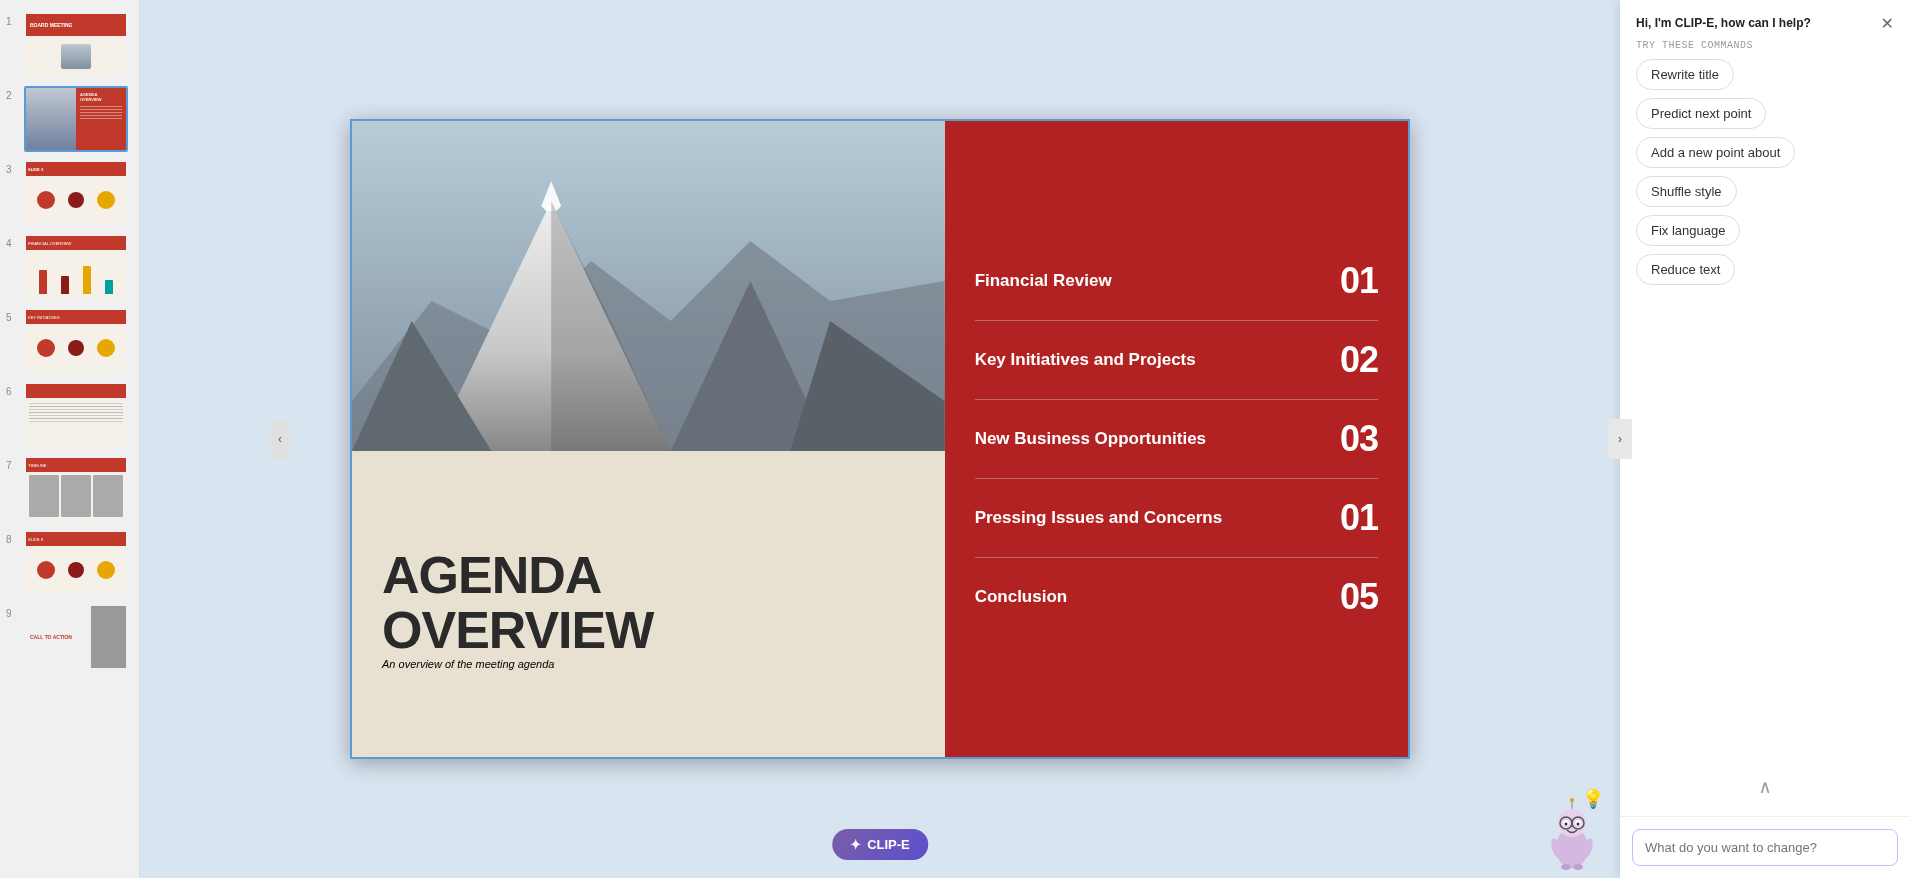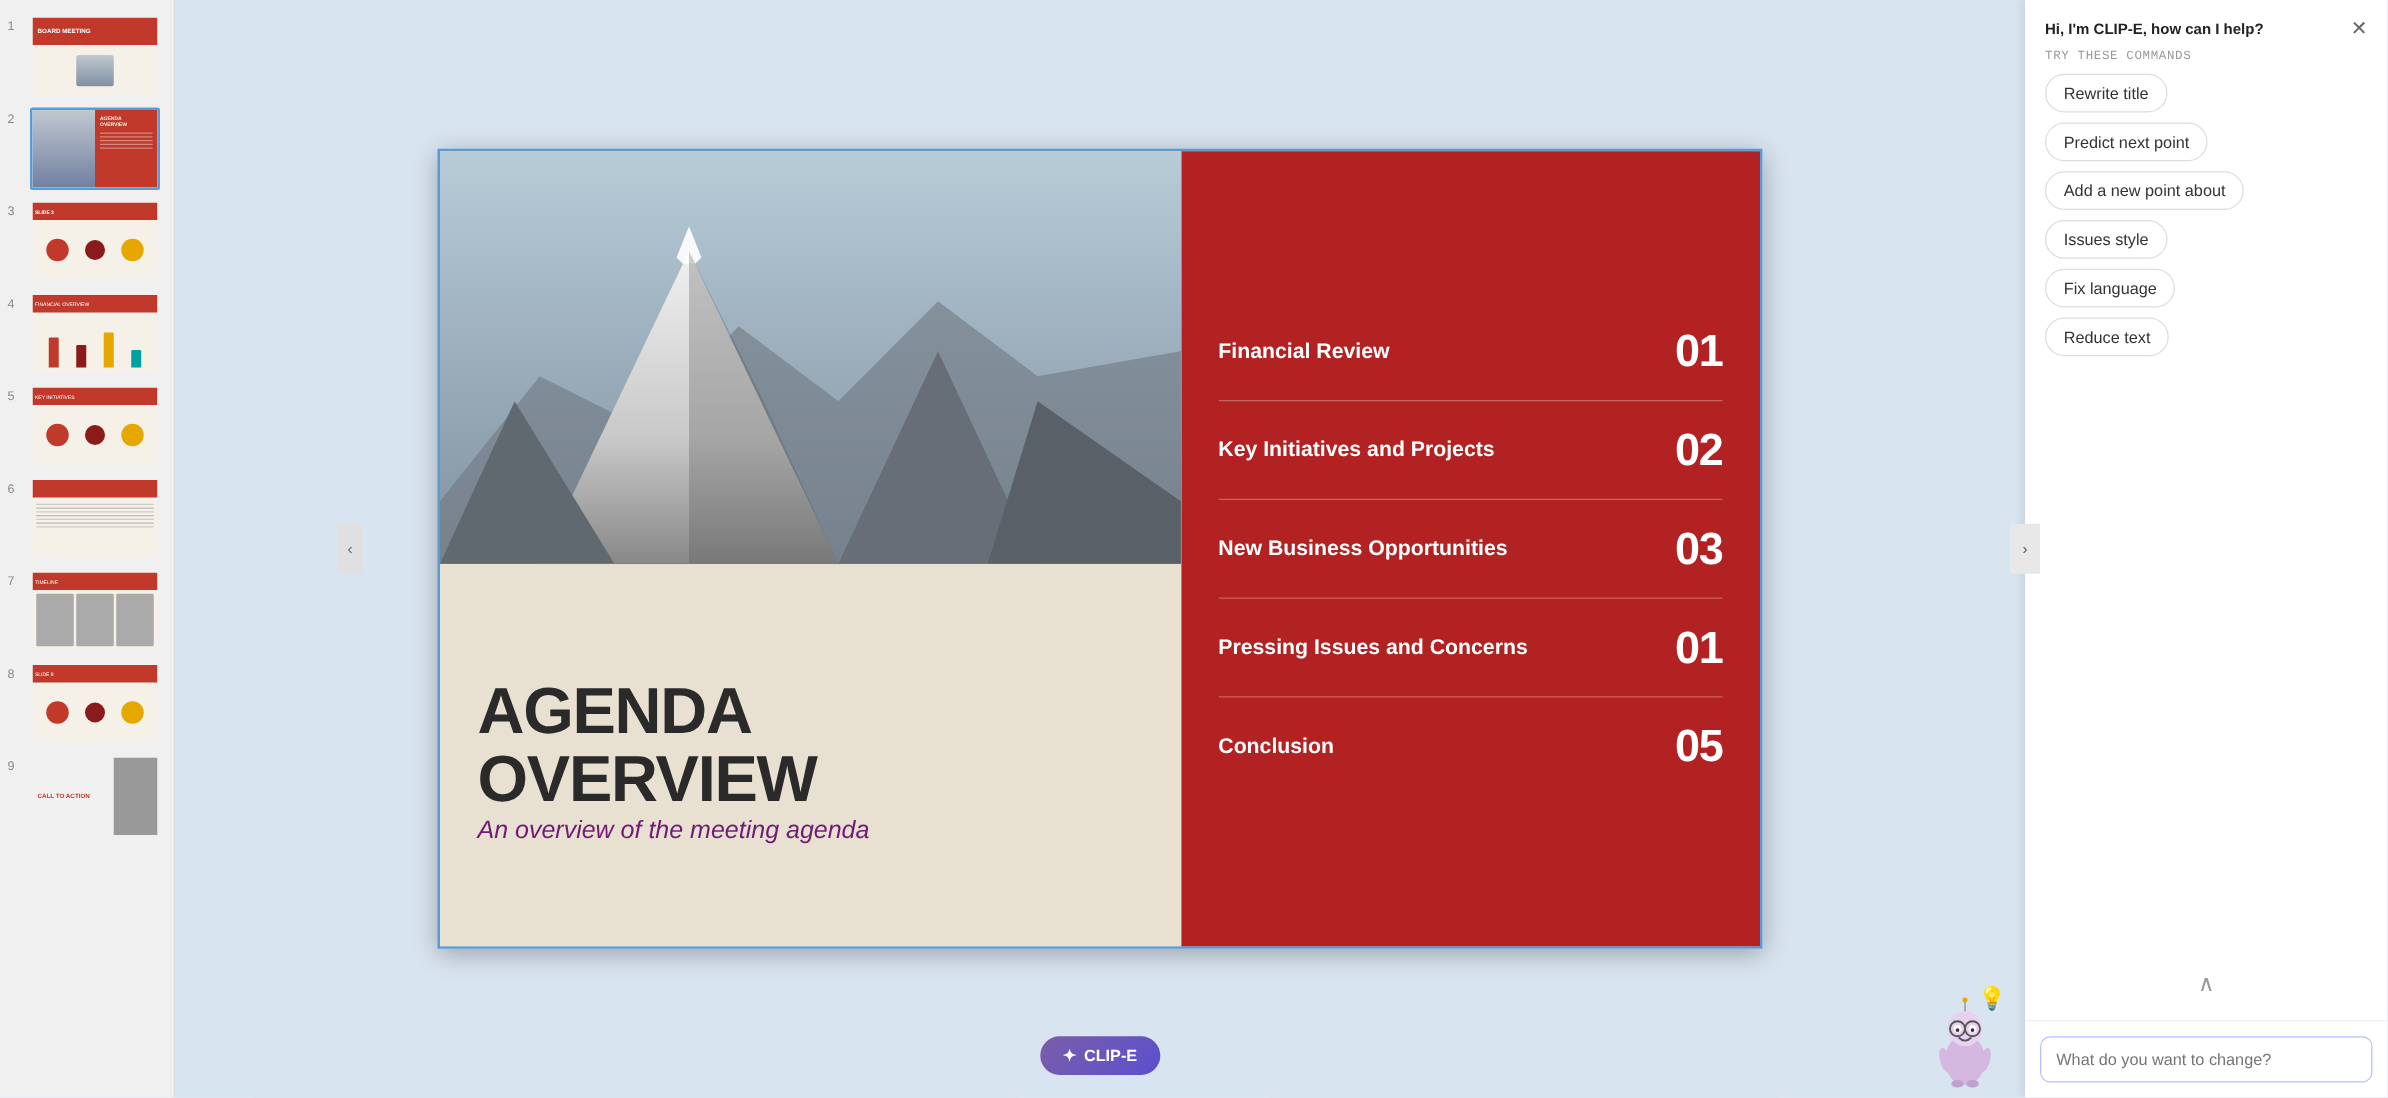--- a/index.html
+++ b/index.html
@@ -178,22 +178,22 @@
       justify-content: center;
     }
     .slide-main-title {
       font-size: 52px;
       font-weight: 900;
       color: #2a2a2a;
       line-height: 1.05;
       letter-spacing: -1px;
     }
     .slide-subtitle {
-      font-size: 20px;
-      color: #701a75;
+      font-size: 11px;
+      color: #000000;
       margin-top: 1px;
       font-style: italic;
     }
 
     
     .slide-right {
       width: 465px;
       height: 100%;
       background: #b22222;
       display: flex;
@@ -638,21 +638,21 @@
     <button id="ai-close">✕</button>
   </div>
 
   <div id="ai-commands-label">TRY THESE COMMANDS</div>
 
   <div id="ai-commands">
 
   <button class="ai-command-btn">Rewrite title</button>
       <button class="ai-command-btn">Predict next point</button>
       <button class="ai-command-btn">Add a new point about</button>
-      <button class="ai-command-btn">Issues style</button>
+      <button class="ai-command-btn">Shuffle style</button>
       <button class="ai-command-btn">Fix language</button>
       <button class="ai-command-btn">Reduce text</button>
     </div>
 
   <div style="flex:1;"></div>
 
   <div style="display:flex; justify-content:center; padding: 16px 0 80px 0;">
     <span style="font-size:18px; color:#999; cursor:pointer;">∧</span>
   </div>
 

